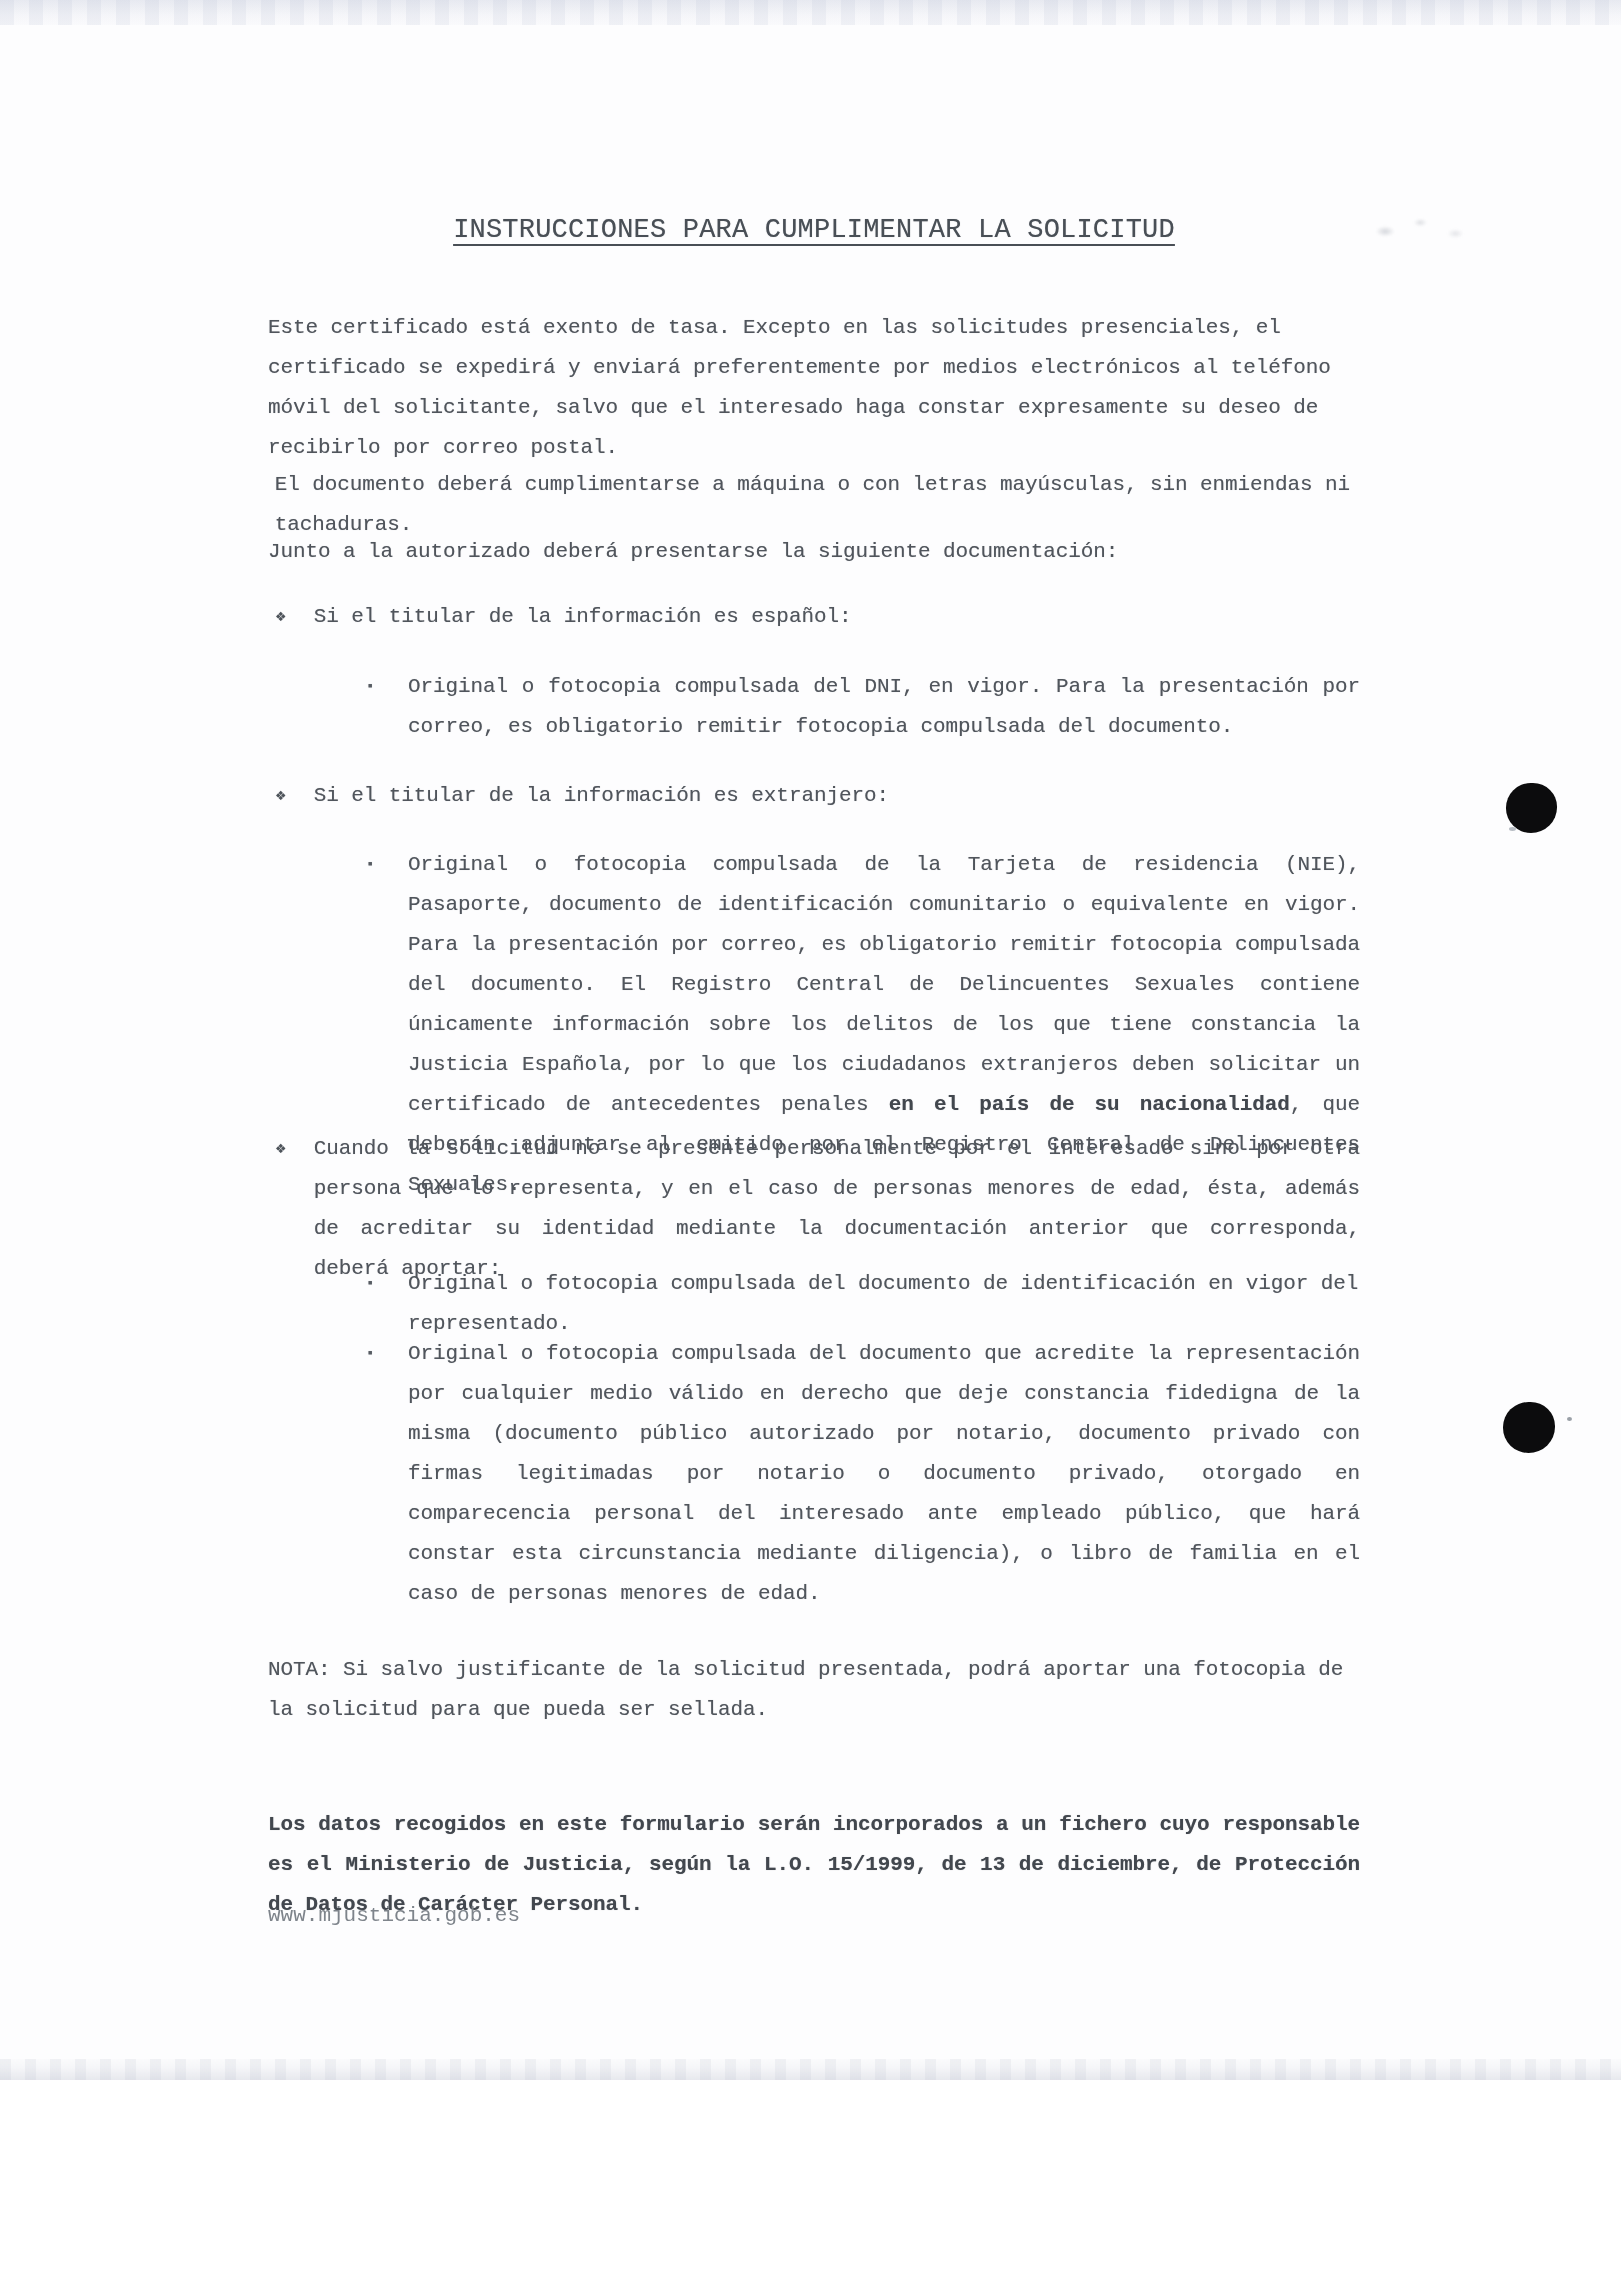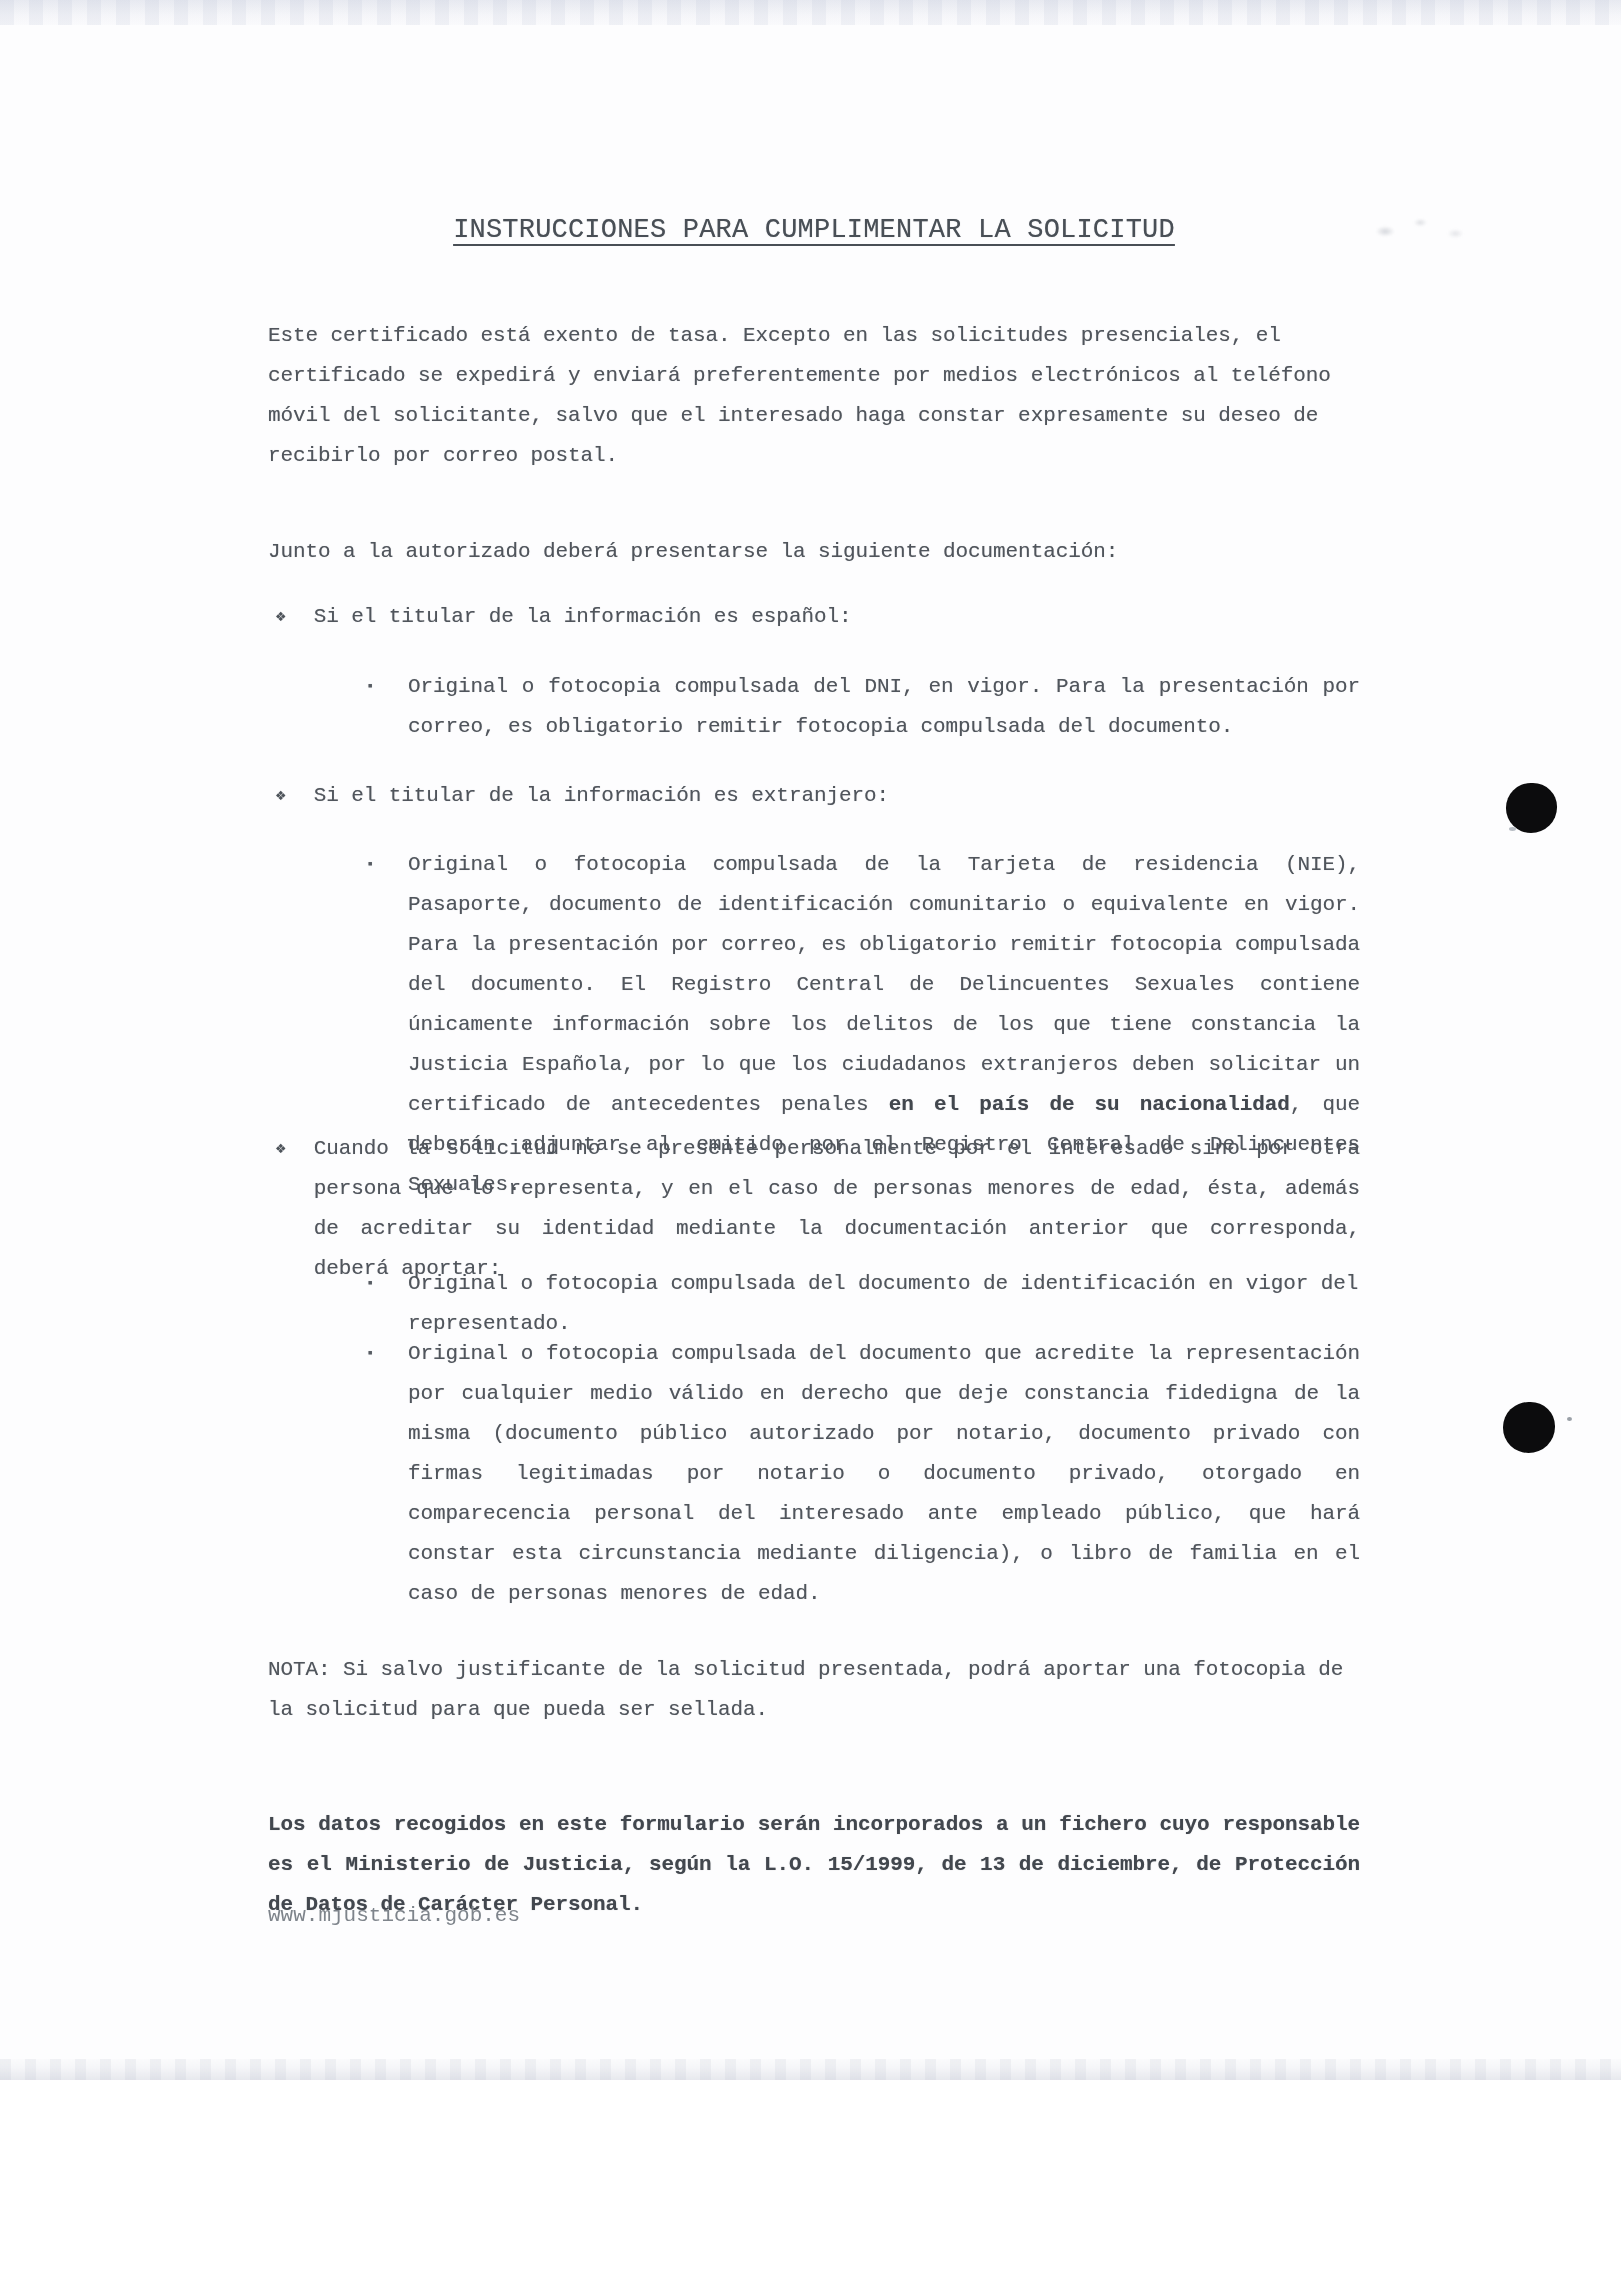--- a/index.html
+++ b/index.html
@@ -43,21 +43,21 @@
     font-size:27px;
     letter-spacing:0.2px;
     color:#494f56;
     text-decoration:underline;
     text-decoration-thickness:2px;
     text-underline-offset:6.8px;
     text-shadow:0 0 0.7px rgba(73,79,86,.5);
     white-space:nowrap;
   }
 
-  .p-intro   { top:316px; }
+  .p-intro   { top:308px; }
   .p-typed   { top:465px; }
   .p-docs    { top:532px; }
 
   .bullet { display:flex; padding-left:7.8px; }
   .bullet .bglyph { flex:none; width:38px; font-size:16.6px; color:#4d535a; line-height:40px; }
   .bullet .btext  { flex:1; }
 
   .sub { display:flex; padding-left:98px; }
   .sub .sglyph { flex:none; width:42px; font-size:13.7px; color:#565b62; line-height:40px; }
   .sub .stext  { flex:1; }
@@ -101,20 +101,21 @@
   <div class="edge-noise top"></div>
 
   <div class="col">
 
     <div class="blk title-row">
       <span class="title-text">INSTRUCCIONES PARA CUMPLIMENTAR LA SOLICITUD</span>
     </div>
 
     <p class="blk body-text p-intro">Este certificado está exento de tasa. Excepto en las solicitudes presenciales, el certificado se expedirá y enviará preferentemente por medios electrónicos al teléfono móvil del solicitante, salvo que el interesado haga constar expresamente su deseo de recibirlo por correo postal.</p>
 
+    <p class="blk body-text p-typed indent-sm">El documento deberá cumplimentarse a máquina o con letras mayúsculas, sin enmiendas ni tachaduras.</p>
 
     <p class="blk body-text p-docs">Junto a la autorizado deberá presentarse la siguiente documentación:</p>
 
     <div class="blk body-text bullet b-spanish">
       <span class="bglyph">❖</span>
       <span class="btext">Si el titular de la información es español:</span>
     </div>
 
     <div class="blk body-text sub sb-spanish">
       <span class="sglyph">▪</span>

